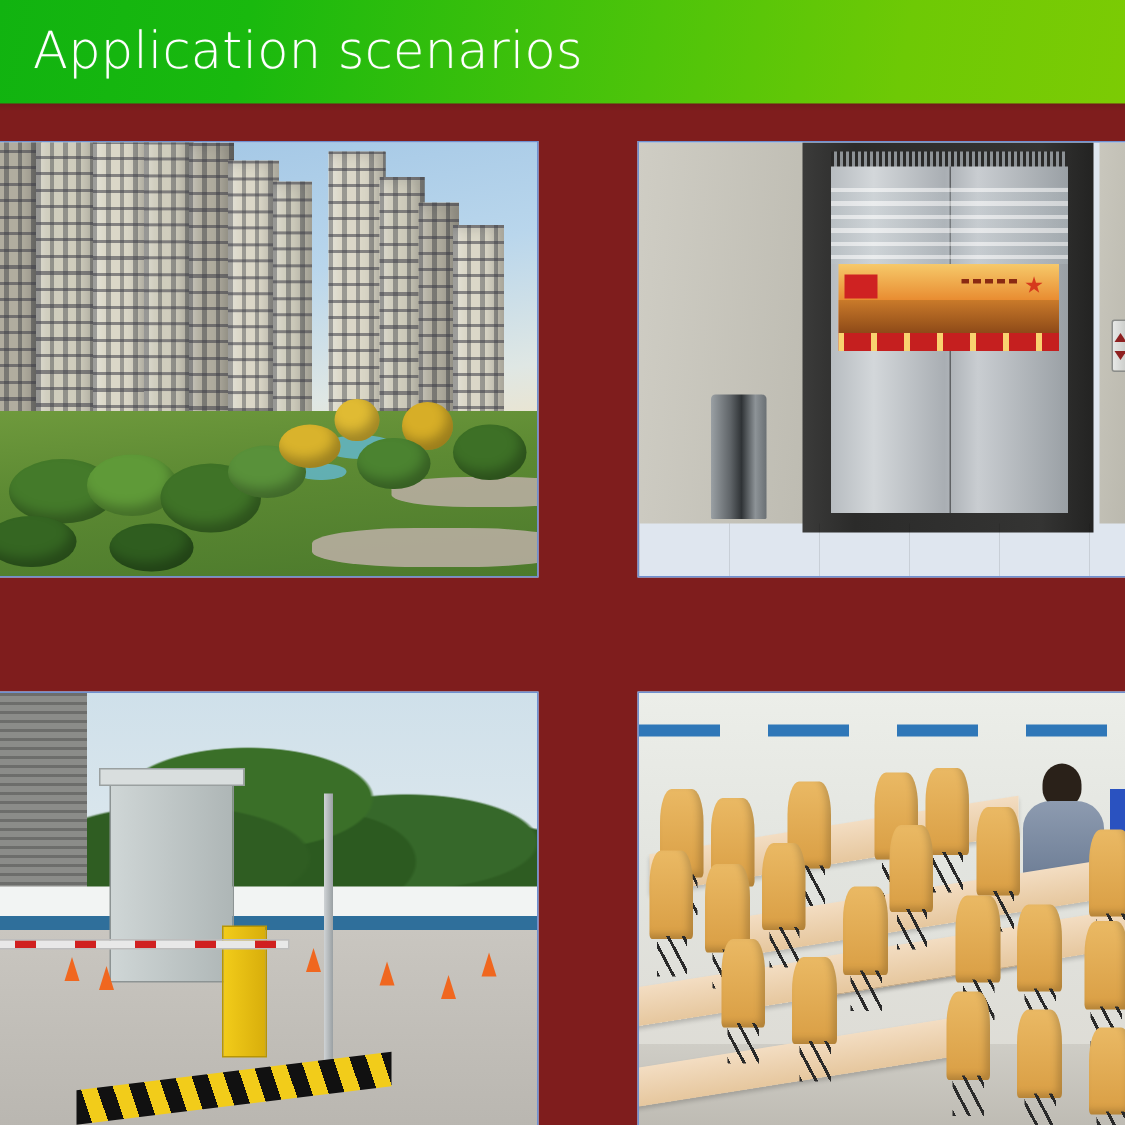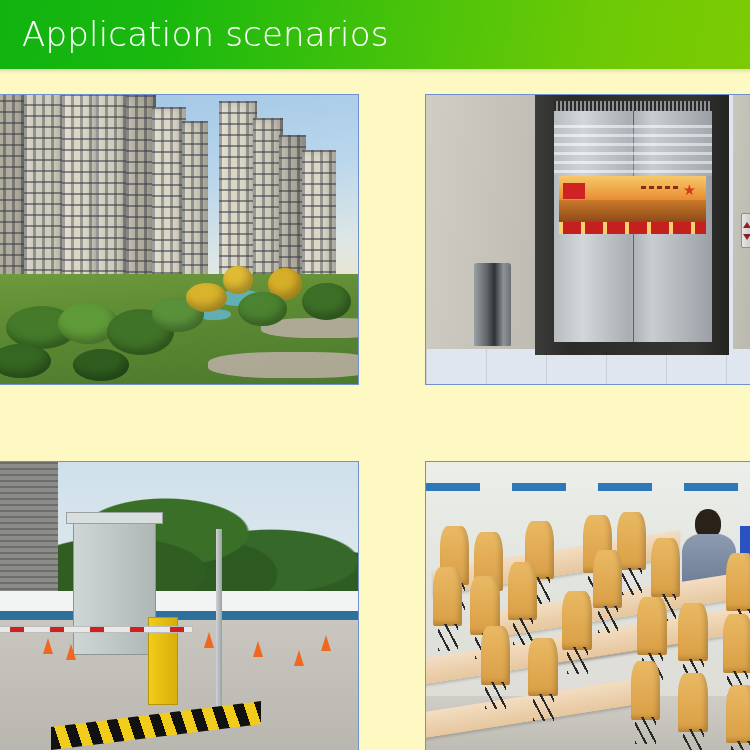--- a/index.html
+++ b/index.html
@@ -3,21 +3,21 @@
 <meta charset="utf-8">
 <title>Application scenarios</title>
 <style>
   * { box-sizing: border-box; margin: 0; padding: 0; }
   html, body {
     width: 750px; height: 750px;
     overflow: hidden;
     background: #ffffff;
     font-family: "Liberation Sans", sans-serif;
   }
-  #page { position: relative; width: 750px; height: 750px; background:#fef9c3; }
+  #page { position: relative; width: 750px; height: 750px; background:#7f1d1d; }
 
   
   .header {
     position: absolute; left: 0; top: 0; width: 750px; height: 69px;
     background: linear-gradient(100deg, #11b310 0%, #19b90e 22%, #4ec40a 58%, #6ec905 80%, #7ccb04 100%);
     overflow: hidden;
   }
   .header-title {
     position: absolute; left: 22px; top: 10px;
     font-size: 34px; font-weight: 300; letter-spacing: .2px;

